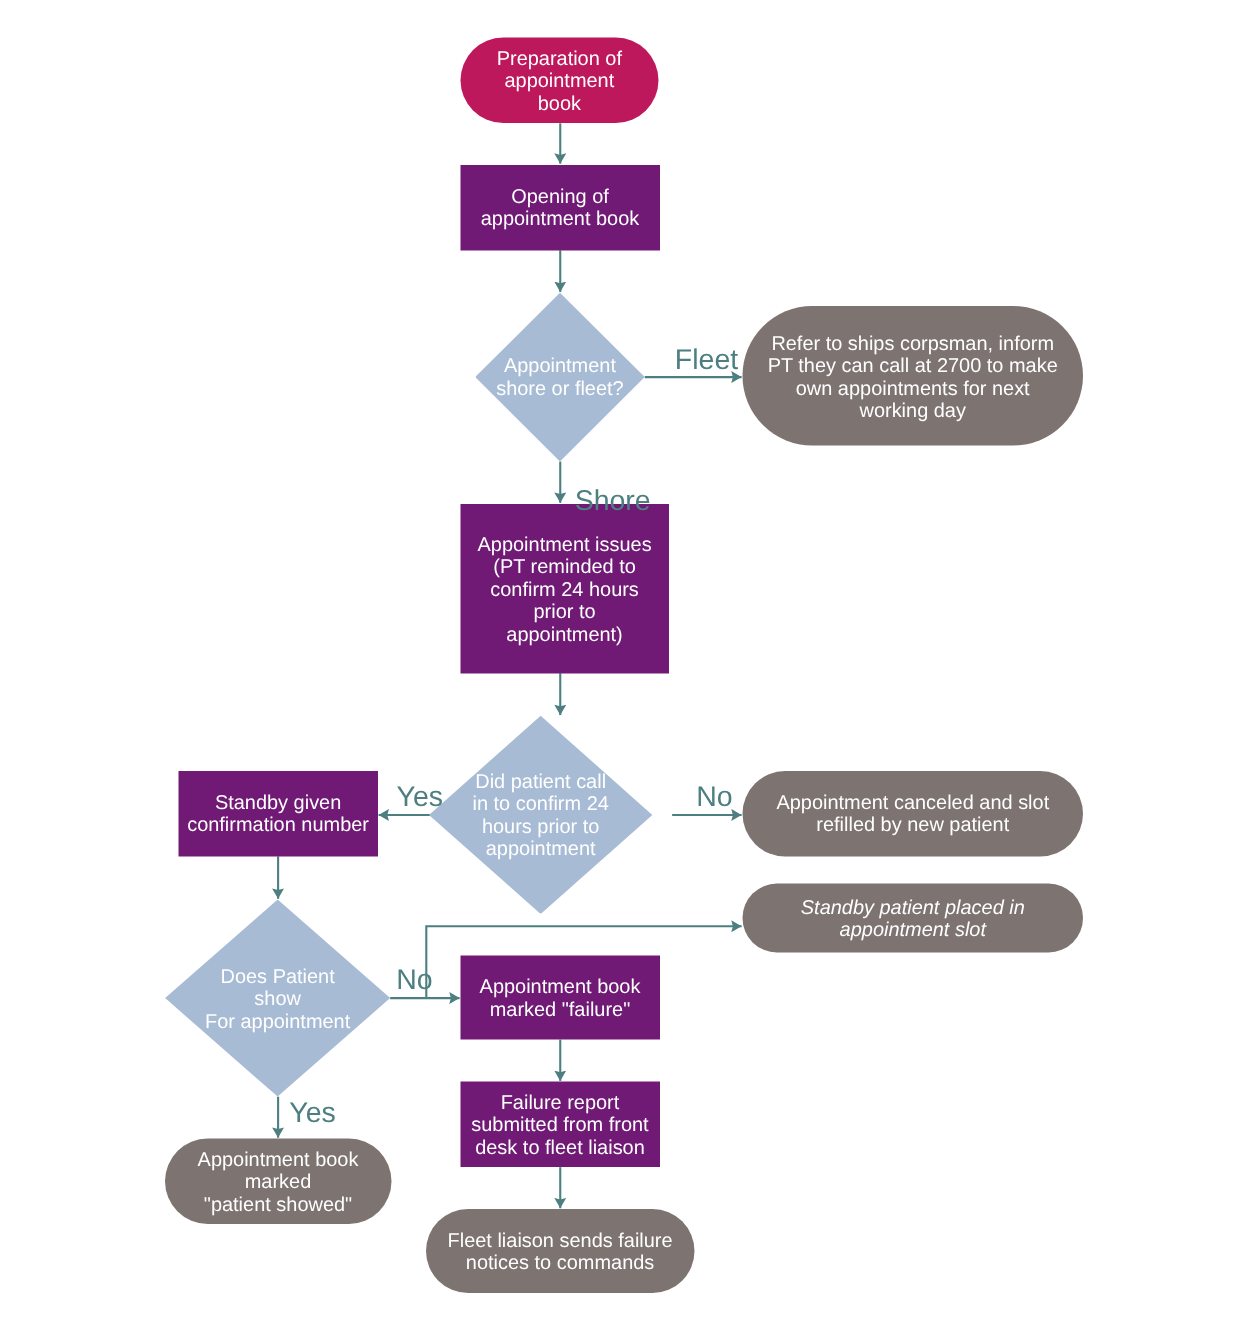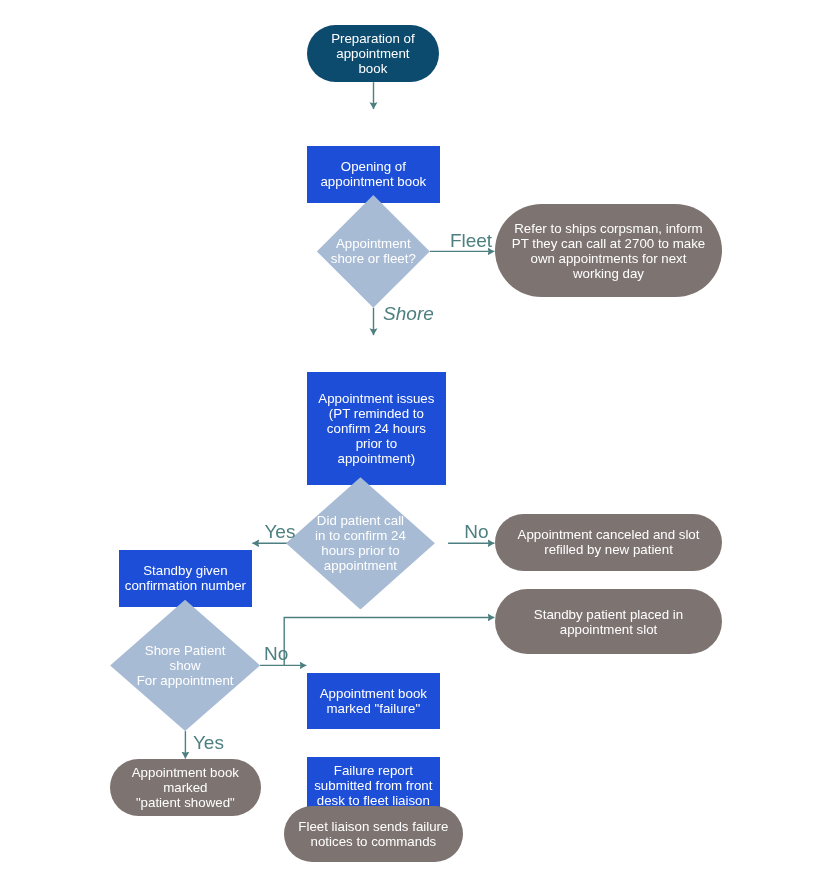--- a/index.html
+++ b/index.html
@@ -5,22 +5,22 @@
 <style>
   html,body{margin:0;padding:0;}
   body{width:829px;height:889px;background:#ffffff;
        font-family:"Liberation Sans",sans-serif;overflow:hidden;}
   #canvas{position:relative;width:829px;height:889px;}
   svg#edges{position:absolute;left:0;top:0;width:829px;height:889px;}
   .node{position:absolute;box-sizing:border-box;display:flex;
         align-items:center;justify-content:center;text-align:center;
         color:#ffffff;font-size:13.3px;line-height:15px;white-space:pre-line;}
   .terminator{background:#7d7370;border-radius:999px;}
-  .start{background:#0c4a6e;border-radius:999px;}
-  .process{background:#1d4ed8;margin-top:36px;}
+  .start{background:#be185d;border-radius:999px;}
+  .process{background:#701a75;}
   .decision{background:transparent;}
   .decision .dshape{position:absolute;left:0;top:0;width:100%;height:100%;
         background:#a8bbd4;
         -webkit-clip-path:polygon(50% 0,100% 50%,50% 100%,0 50%);
         clip-path:polygon(50% 0,100% 50%,50% 100%,0 50%);}
   .decision .dtxt{position:relative;z-index:2;}
   .edge-label{position:absolute;color:#4d7f80;font-size:19px;line-height:13px;
         white-space:nowrap;}
 </style>
 </head>
@@ -94,28 +94,28 @@
   <div class="node process" style="left:118.9px;top:514px;width:133px;height:56.9px;">
     <span>Standby given
 confirmation number</span>
   </div>
 
   <div class="node terminator" style="left:494.9px;top:514.4px;width:227.3px;height:56.2px;">
     <span>Appointment canceled and slot
 refilled by new patient</span>
   </div>
 
-  <div class="node terminator" style="left:494.9px;top:589.3px;width:227.3px;height:65px;">
+  <div class="node terminator" style="left:494.9px;top:589.3px;width:227.3px;height:46px;font-style:italic;">
     <span>Standby patient placed in
 appointment slot</span>
   </div>
 
   <div class="node decision" style="left:110.1px;top:599.7px;width:150px;height:131.4px;">
     <span class="dshape"></span>
-    <span class="dtxt">Shore Patient
+    <span class="dtxt">Does Patient
 show
 For appointment</span>
   </div>
 
   <div class="node process" style="left:306.9px;top:636.8px;width:132.9px;height:56.3px;">
     <span>Appointment book
 marked "failure"</span>
   </div>
 
   <div class="node process" style="left:306.9px;top:721.1px;width:132.9px;height:57px;">
@@ -129,19 +129,19 @@
 marked
 "patient showed"</span>
   </div>
 
   <div class="node terminator" style="left:283.9px;top:806px;width:179px;height:56.4px;">
     <span>Fleet liaison sends failure
 notices to commands</span>
   </div>
 
   <span class="edge-label" style="left:449.9px;top:233.9px;">Fleet</span>
-  <span class="edge-label" style="left:383.1px;top:307px;font-style:italic;">Shore</span>
+  <span class="edge-label" style="left:383.1px;top:328px;">Shore</span>
   <span class="edge-label" style="left:264.4px;top:525px;">Yes</span>
   <span class="edge-label" style="left:464.2px;top:524.5px;">No</span>
   <span class="edge-label" style="left:264.1px;top:647.4px;">No</span>
   <span class="edge-label" style="left:192.9px;top:735.8px;">Yes</span>
 
 </div>
 
 </body></html>

